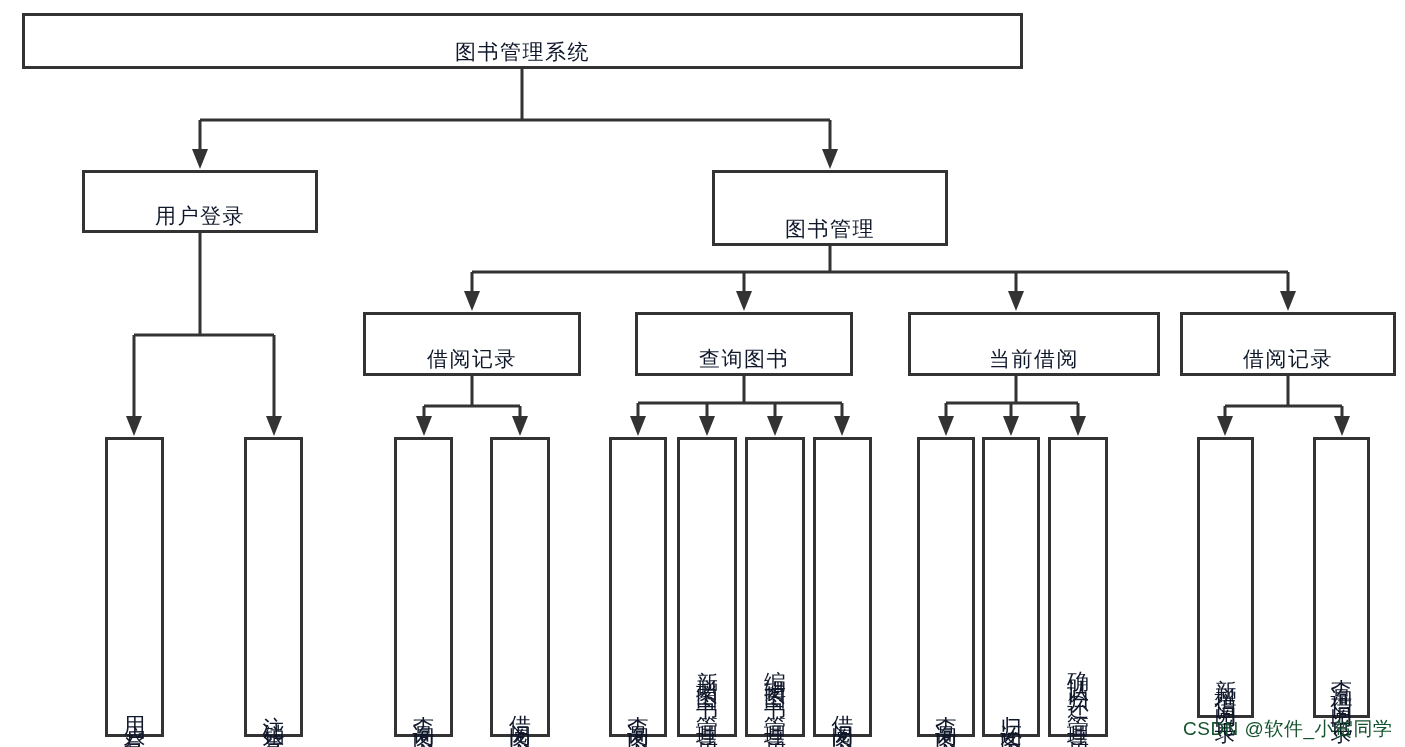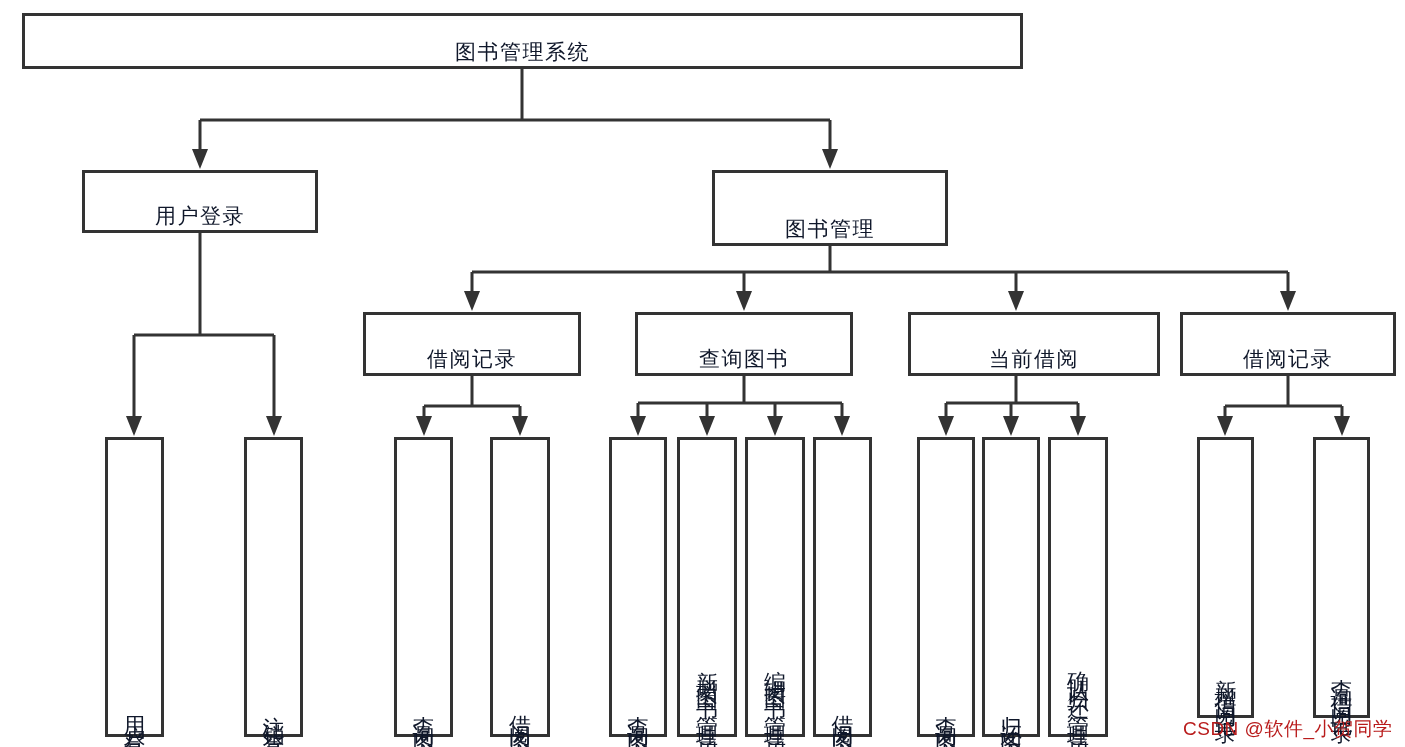--- a/index.html
+++ b/index.html
@@ -12,21 +12,21 @@
     position:absolute; box-sizing:border-box; z-index:2;
     border:3px solid #333333; background:#ffffff; color:#0f172a;
     display:flex; align-items:flex-end; justify-content:center;
   }
   .hbox .lbl { font-size:21px; letter-spacing:1.5px; white-space:nowrap; }
   .vbox .lbl {
     writing-mode:vertical-rl; text-orientation:mixed;
     font-size:22px; letter-spacing:9px; line-height:1;
   }
   .watermark {
-    position:absolute; z-index:3; color:#b91c1c; font-size:19px;
+    position:absolute; z-index:3; color:#14532d; font-size:19px;
     letter-spacing:0.5px; white-space:nowrap;
   }
 </style>
 </head>
 <body>
 
 <div class="stage">
 
   <svg class="connectors" width="1405" height="747" viewBox="0 0 1405 747">
     <g stroke="#333333" stroke-width="3" fill="none">

